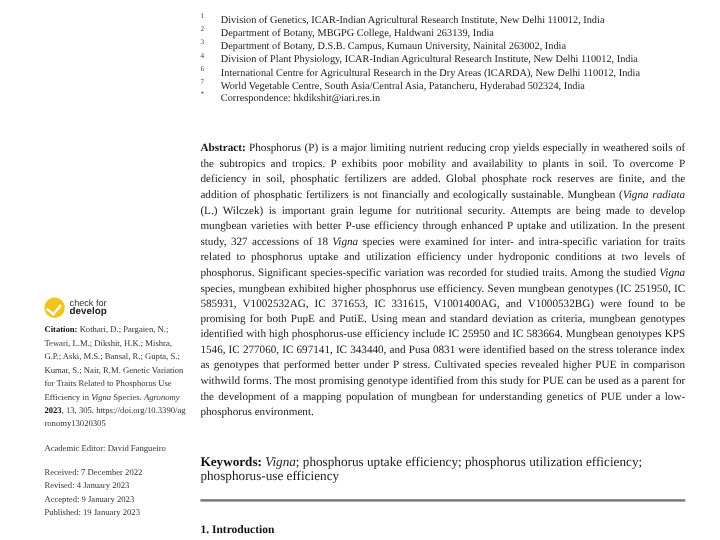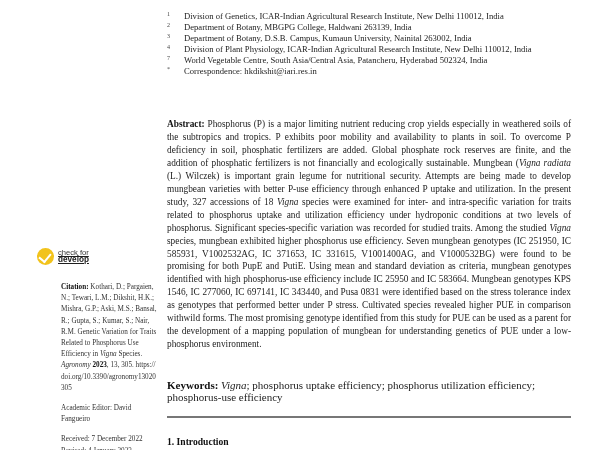--- a/index.html
+++ b/index.html
@@ -4,44 +4,45 @@
 <style>
   * { margin: 0; padding: 0; box-sizing: border-box; }
   html, body { width: 600px; height: 450px; background: #ffffff; overflow: hidden; }
   body { font-family: "Liberation Serif", "DejaVu Serif", serif; color: #1e1e1e; position: relative; }
 
   .affiliations { position: absolute; left: 167px; top: 11px; width: 420px; }
   .aff { position: relative; font-size: 8.6px; line-height: 10.9px; padding-left: 17px; white-space: nowrap; color: #222; }
   .aff .sup { position: absolute; left: 0; top: -2px; font-size: 6px; color: #444; }
 
   .sidebar { position: absolute; left: 37px; top: 246px; width: 120px; }
-  .crossmark { display: flex; align-items: center; gap: 4px; height: 20px; margin-bottom: 16px; text-decoration: underline; }
+  .crossmark { display: flex; align-items: center; gap: 4px; height: 20px; margin-bottom: 4px; }
   .crossmark .logo { width: 17px; height: 17px; border-radius: 50%; background: #f2c31b; position: relative; }
   .crossmark .logo::after { content: ""; position: absolute; left: 4px; top: 3px; width: 6px; height: 9px; border-right: 2px solid #fff; border-bottom: 2px solid #fff; transform: rotate(40deg); }
   .crossmark .txt { font-family: "Liberation Sans", "DejaVu Sans", sans-serif; font-size: 7.6px; line-height: 7.4px; color: #333; }
   .crossmark .txt b { display: block; font-weight: bold; font-size: 8.2px; color: #222; }
 
-  .side-block { font-size: 7.2px; line-height: 11.2px; color: #333; margin-left: 24px; }
+  .side-block { font-size: 7.2px; line-height: 11.2px; color: #333; }
   .side-block b { color: #111; }
   .side-gap { height: 9px; }
 
   .abstract { position: absolute; left: 167px; top: 118px; width: 404px; font-size: 9.3px; line-height: 12.95px; text-align: justify; color: #1c1c1c; }
   .abstract b, .keywords b { font-weight: bold; color: #111; margin-top: 44px; }
   .keywords { position: absolute; left: 167px; top: 379px; width: 404px; font-size: 11px; line-height: 12.4px; color: #1c1c1c; }
   .rule { position: absolute; left: 167px; top: 416px; width: 404px; height: 1.5px; background: #777; }
   .section-heading { position: absolute; left: 167px; top: 436px; font-size: 9.6px; font-weight: bold; color: #111; }
 </style>
 </head>
 <body>
 
 <div class="affiliations">
   <div class="aff"><span class="sup">1</span><span>Division of Genetics, ICAR-Indian Agricultural Research Institute, New Delhi 110012, India</span></div>
   <div class="aff"><span class="sup">2</span><span>Department of Botany, MBGPG College, Haldwani 263139, India</span></div>
   <div class="aff"><span class="sup">3</span><span>Department of Botany, D.S.B. Campus, Kumaun University, Nainital 263002, India</span></div>
   <div class="aff"><span class="sup">4</span><span>Division of Plant Physiology, ICAR-Indian Agricultural Research Institute, New Delhi 110012, India</span></div>
+  <div class="aff"><span class="sup">6</span><span>International Centre for Agricultural Research in the Dry Areas (ICARDA), New Delhi 110012, India</span></div>
   <div class="aff"><span class="sup">7</span><span>World Vegetable Centre, South Asia/Central Asia, Patancheru, Hyderabad 502324, India</span></div>
   <div class="aff"><span class="sup">*</span><span>Correspondence: hkdikshit@iari.res.in</span></div>
 </div>
 
 <div class="sidebar">
   <div class="crossmark">
     <span class="logo"></span>
     <span class="txt">
       <span>check for</span>
       <b>develop</b>

